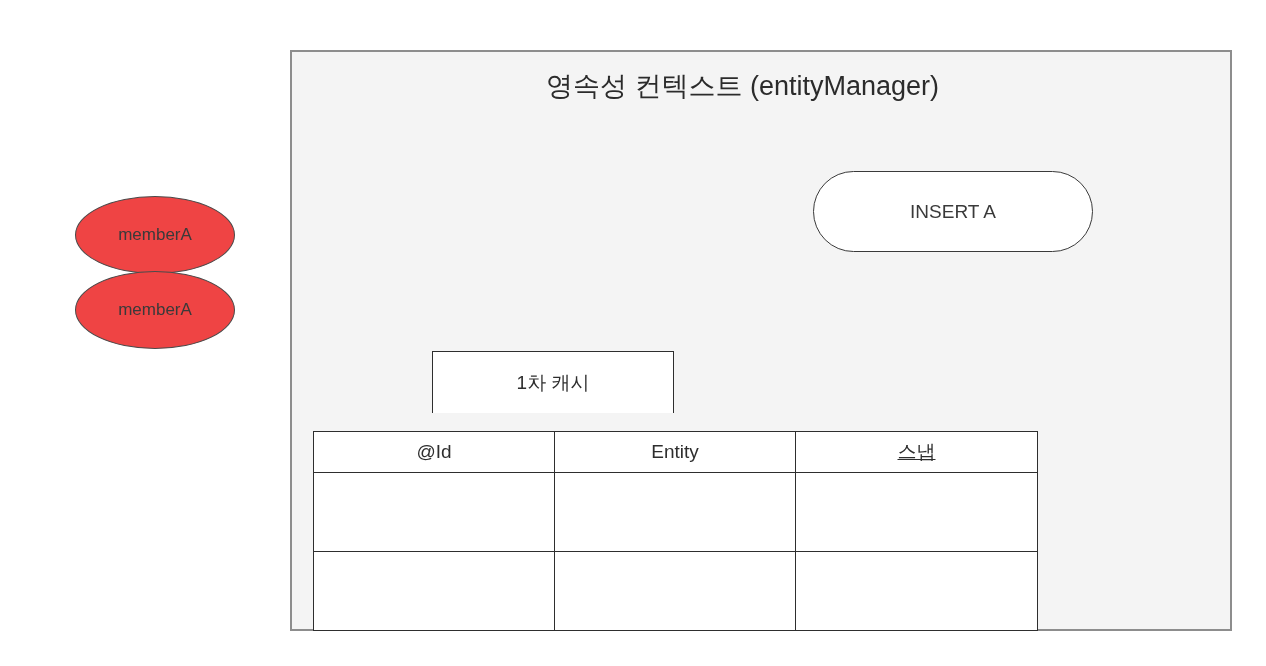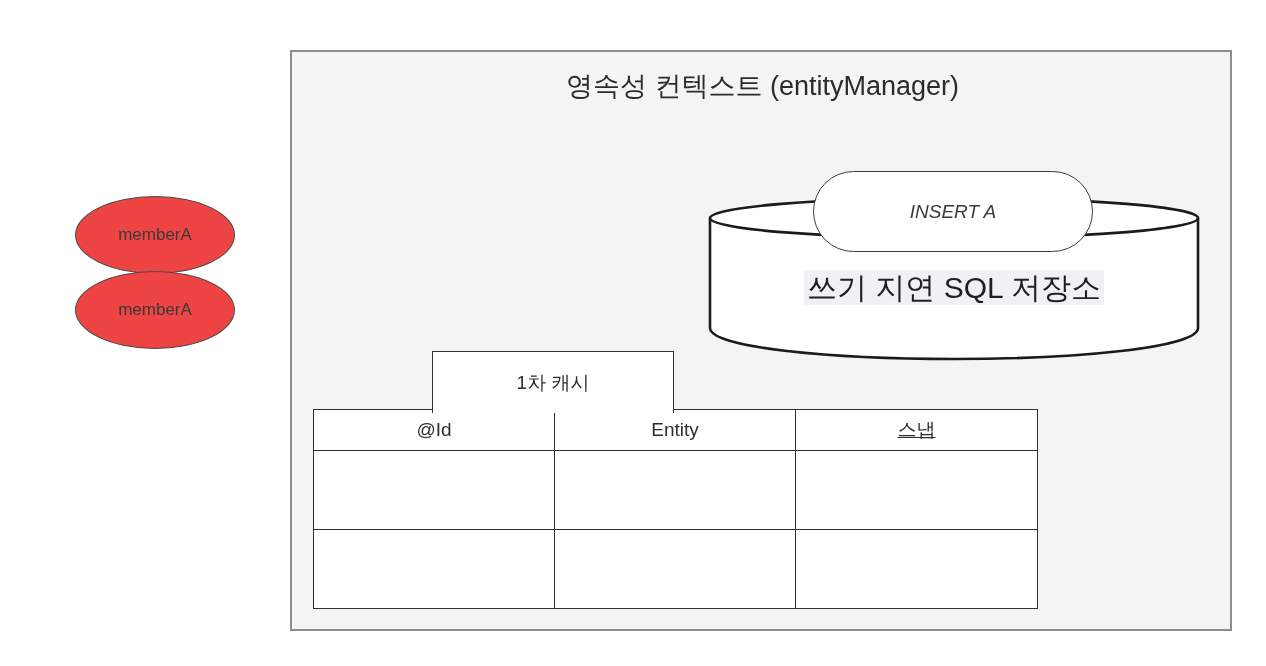--- a/index.html
+++ b/index.html
@@ -40,21 +40,20 @@
   .context-title {
     position: absolute;
     left: 290px;
     top: 68px;
     width: 905px;
     text-align: center;
     font-size: 27px;
     line-height: 36px;
     color: #2b2b2b;
     white-space: nowrap;
-    padding-left: 20px;
   }
 
   
   .entity-ellipse {
     position: absolute;
     background: #ef4444;
     border: 1.6px solid #4b4b4b;
     border-radius: 50%;
     box-sizing: border-box;
     display: flex;
@@ -131,21 +130,20 @@
     height: 81px;
     background: #ffffff;
     border: 1.8px solid #3a3a3a;
     border-radius: 41px;
     box-sizing: border-box;
     display: flex;
     align-items: center;
     justify-content: center;
     font-size: 19px;
     color: #3a3a3a;
-    font-style: italic;
   }
 
   
   .cache-tab {
     position: absolute;
     left: 432px;
     top: 351px;
     width: 242px;
     height: 62px;
     background: #ffffff;
@@ -157,21 +155,21 @@
     justify-content: center;
     font-size: 19px;
     color: #2e2e2e;
     z-index: 3;
   }
 
   
   .cache-table {
     position: absolute;
     left: 313px;
-    top: 409px;
+    top: 431px;
     width: 721px;
     border-collapse: collapse;
     background: #ffffff;
     table-layout: fixed;
     z-index: 2;
   }
   .cache-table th,
   .cache-table td {
     border: 1.6px solid #2e2e2e;
     padding: 0;
@@ -201,35 +199,20 @@
   <div class="context-box"></div>
   <div class="context-title">영속성 컨텍스트 (entityManager)</div>
 
   <div class="entity-ellipse ellipse-a">
     <span>memberA</span>
   </div>
   <div class="entity-ellipse ellipse-b">
     <span>memberA</span>
   </div>
 
-  <div class="cylinder-wrap">
-    <svg class="cylinder-svg" viewBox="0 0 496 165" preserveAspectRatio="none">
-
-      <path class="cyl-shape" d="M 4 22
-               L 4 132
-               C 4 152, 128 163, 248 163
-               C 368 163, 492 152, 492 132
-               L 492 22" fill="#ffffff"></path>
-
-      <ellipse class="cyl-top" cx="248" cy="22" rx="244" ry="20"></ellipse>
-    </svg>
-    <div class="cylinder-label">
-      <span>쓰기 지연 SQL 저장소</span>
-    </div>
-  </div>
 
   <div class="insert-pill">
     <span>INSERT A</span>
   </div>
 
   <div class="cache-tab">
     <span>1차 캐시</span>
   </div>
 
   <table class="cache-table">

